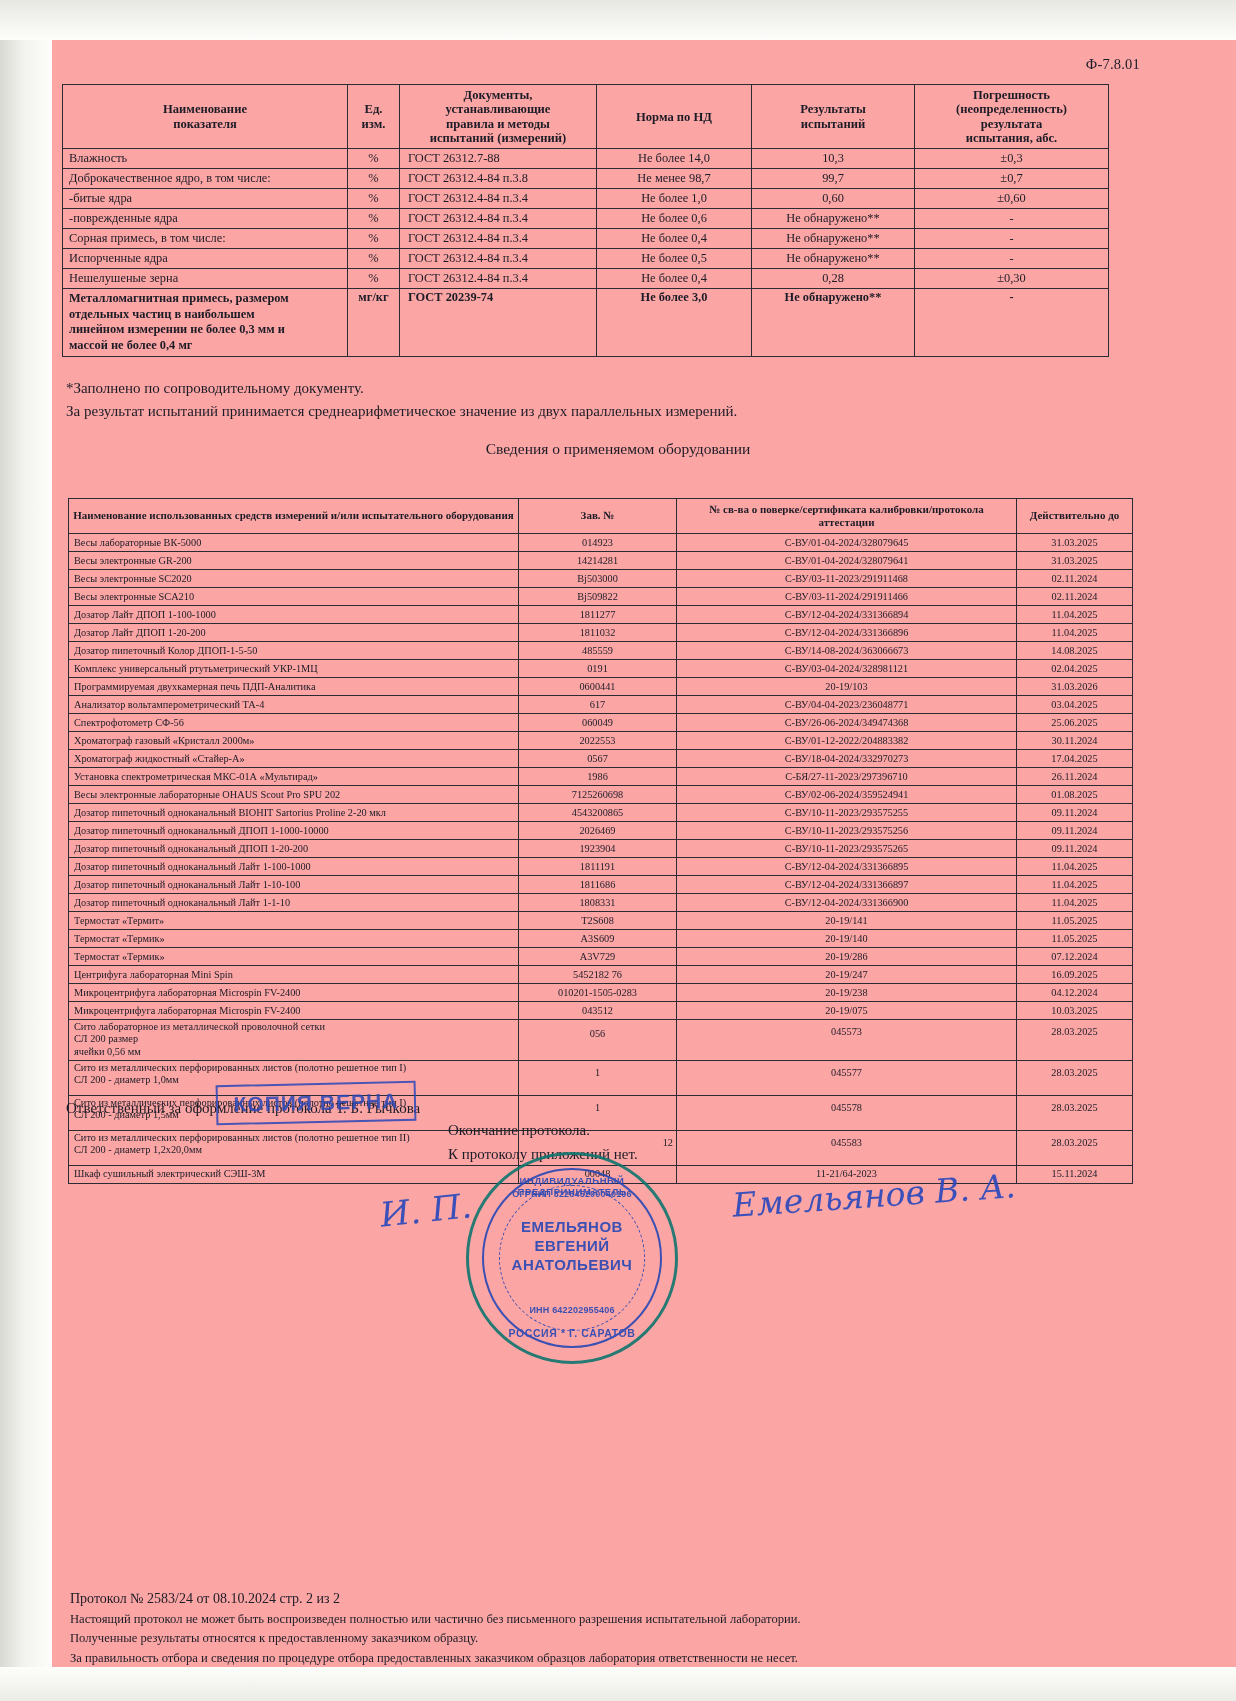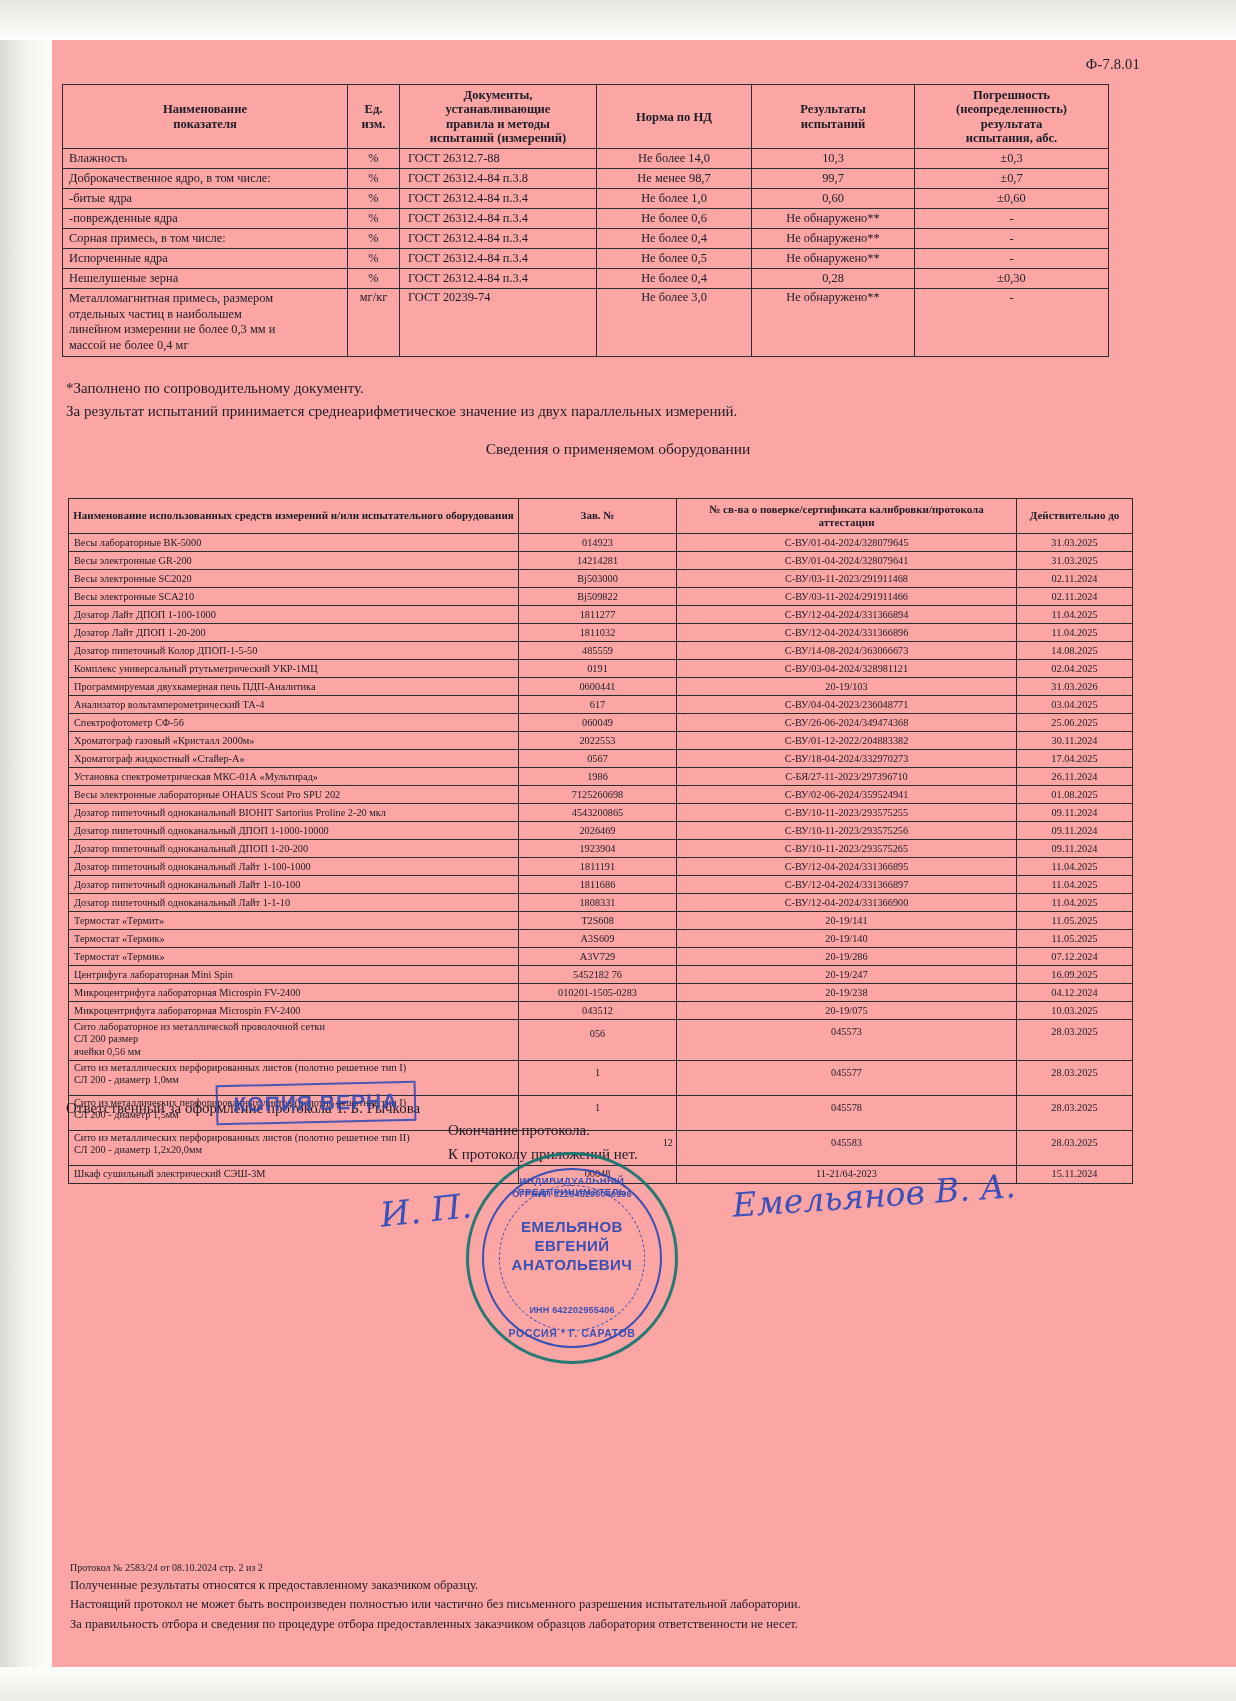--- a/index.html
+++ b/index.html
@@ -78,21 +78,21 @@
   .results-table tbody td {
     height: 17px;
     line-height: 1.1;
   }
   .results-table .c-name { text-align: left; padding-left: 6px; }
   .results-table .c-unit,
   .results-table .c-norm,
   .results-table .c-res,
   .results-table .c-err { text-align: center; }
   .results-table .c-doc { text-align: left; padding-left: 8px; }
-  .results-table .multi { vertical-align: top; height: 64px; padding-top: 2px; }
+  .results-table .multi { vertical-align: top; height: 64px; padding-top: 2px; font-weight: bold; }
   .results-table .multi .ml { display:block; line-height: 1.25; }
 
   
   .notes {
     position: absolute;
     left: 66px;
     top: 377px;
     width: 1060px;
     font-size: 15px;
     line-height: 1.5;
@@ -254,21 +254,21 @@
 
   
   .footer {
     position: absolute;
     left: 70px;
     top: 1560px;
     width: 1070px;
     font-size: 12.6px;
     line-height: 1.55;
   }
-  .footer .f-first { font-size: 10px; }
+  .footer .f-first { font-size: 14px; margin-top: 28px; }
 </style>
 </head>
 <body>
 
 <div class="page">
 
   <div class="scan-shade-left"></div>
   <div class="scan-shade-top"></div>
   <div class="scan-shade-bottom"></div>
 
@@ -614,18 +614,18 @@
     </div>
     <div class="seal-inn">ИНН 642202955406</div>
     <div class="seal-bottom-text">РОССИЯ  *  Г. САРАТОВ</div>
   </div>
 
   <div class="sig-left">И. П.</div>
   <div class="sig-right">Емельянов В. А.</div>
 
   <div class="footer">
     <div class="f-first">Протокол № 2583/24  от 08.10.2024 стр.  2 из  2</div>
+    <div>Настоящий протокол не может быть воспроизведен полностью или частично  без письменного разрешения испытательной лаборатории.</div>
     <div>Полученные результаты относятся к предоставленному заказчиком образцу.</div>
-    <div>Настоящий протокол не может быть воспроизведен полностью или частично  без письменного разрешения испытательной лаборатории.</div>
     <div>За правильность отбора и сведения по процедуре отбора предоставленных заказчиком образцов лаборатория ответственности не несет.</div>
   </div>
 
 </div>
 
 </body></html>

